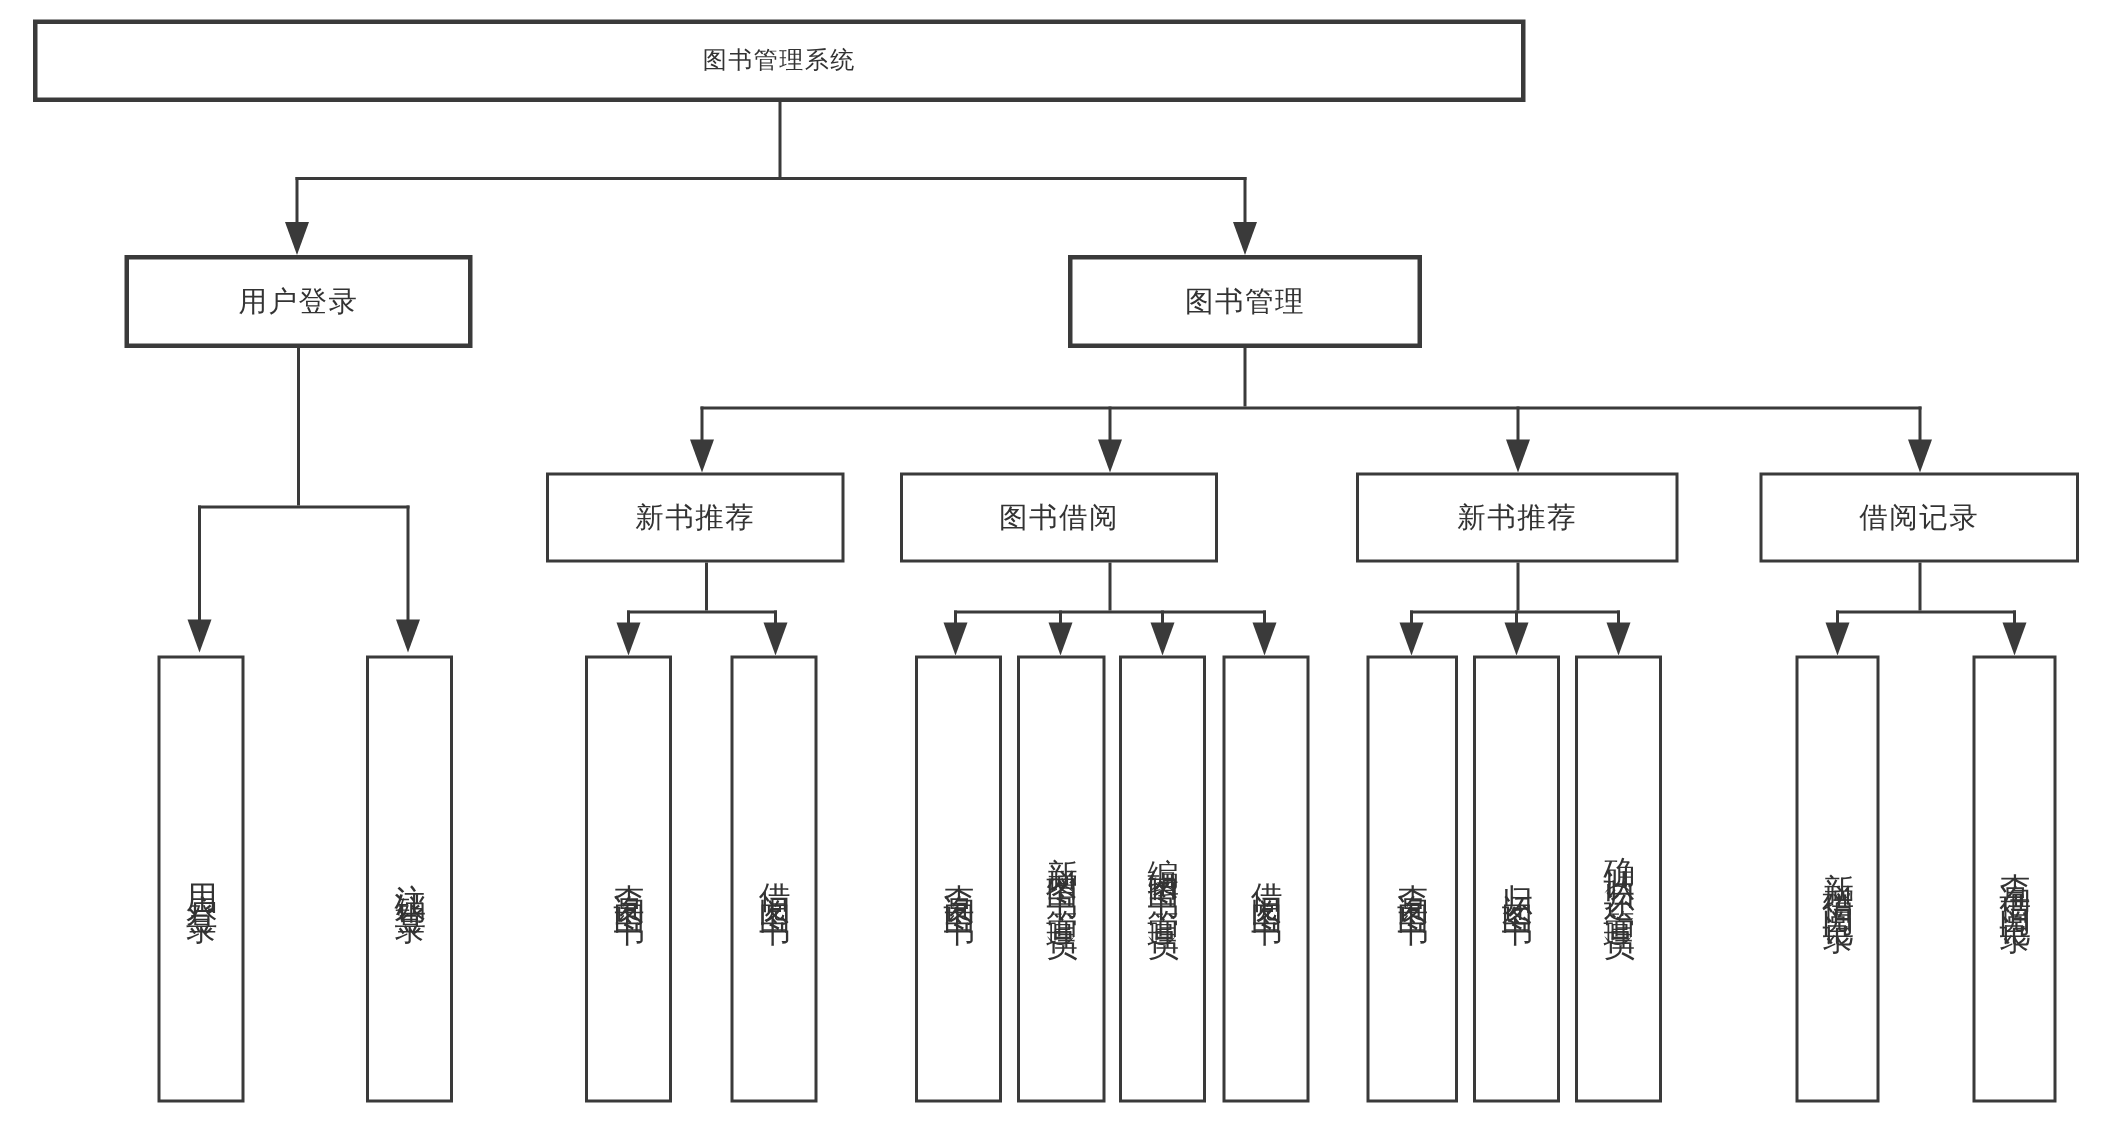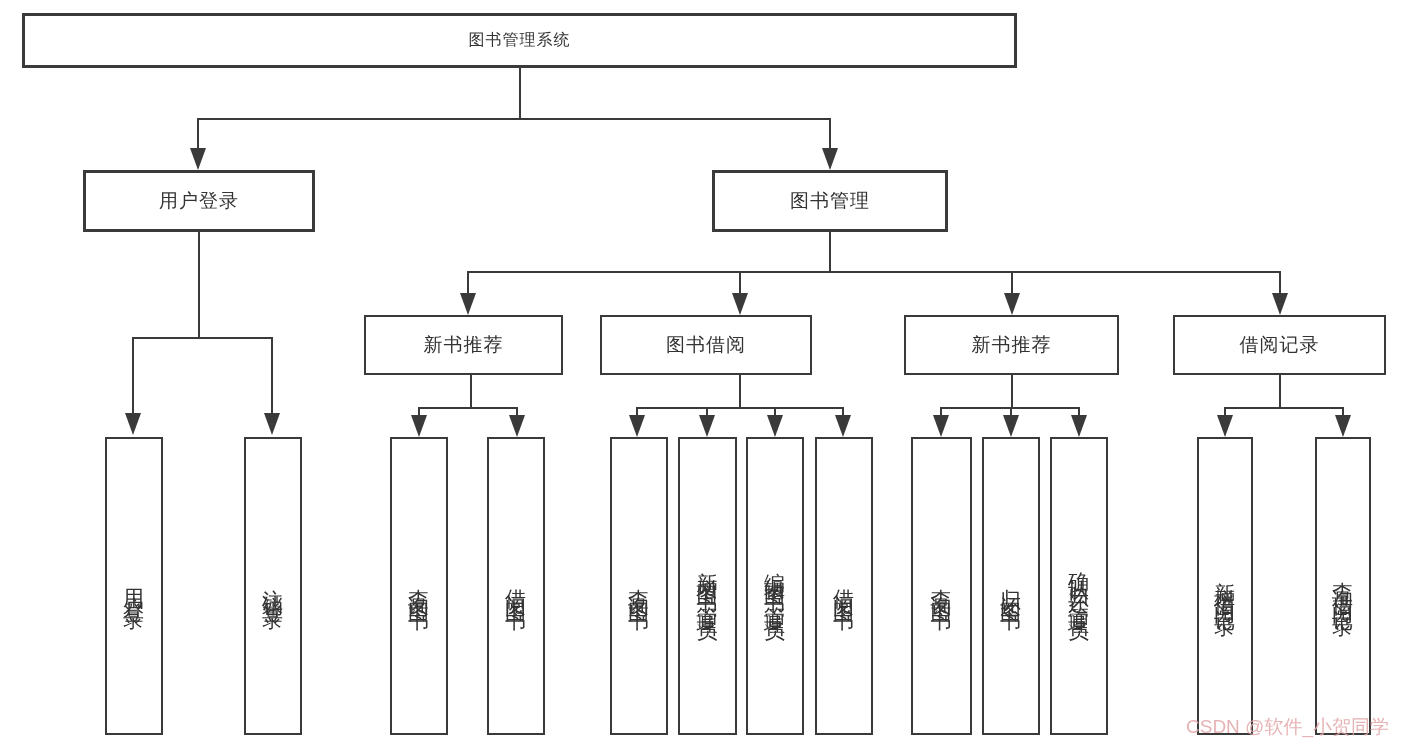--- a/index.html
+++ b/index.html
@@ -189,15 +189,14 @@
     <span>确认归还（管理员）</span>
   </div>
 
   <div class="box vbox" style="left:1197px;width:56px;">
     <span>新增借阅记录</span>
   </div>
   <div class="box vbox" style="left:1315px;width:56px;">
     <span>查询借阅记录</span>
   </div>
 
-  <div class="watermark">CSDN @软件_小贺同学</div>
 
 </div>
 
 </body></html>

